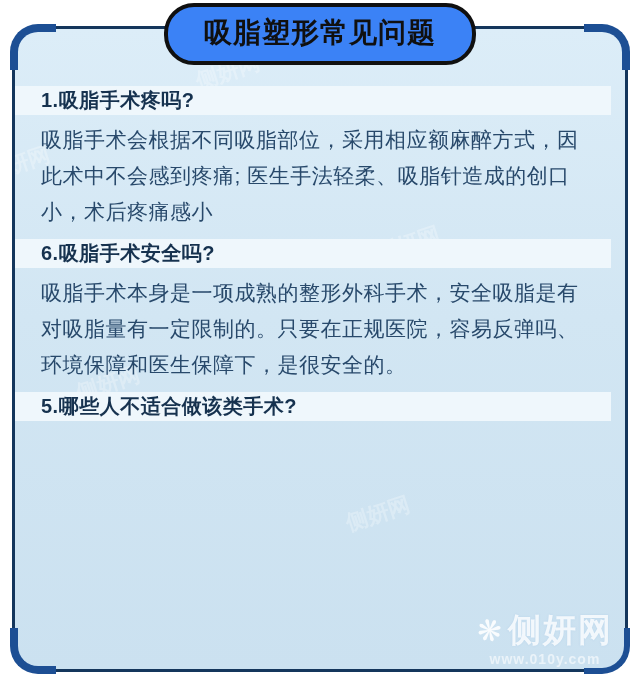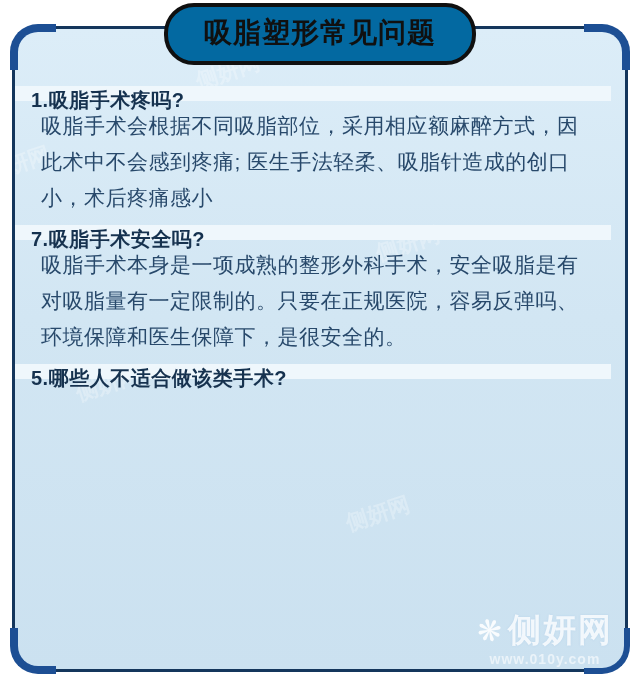--- a/index.html
+++ b/index.html
@@ -26,43 +26,43 @@
     pointer-events: none;
   }
   .corner.tl { top: 24px; left: 10px; border-top-width: 8px; border-left-width: 8px; border-top-left-radius: 28px; }
   .corner.tr { top: 24px; right: 10px; border-top-width: 8px; border-right-width: 8px; border-top-right-radius: 28px; }
   .corner.bl { bottom: 14px; left: 10px; border-bottom-width: 8px; border-left-width: 8px; border-bottom-left-radius: 28px; }
   .corner.br { bottom: 14px; right: 10px; border-bottom-width: 6px; border-right-width: 6px; border-bottom-right-radius: 28px; }
   .pill {
     position: absolute;
     top: 3px; left: 50%;
     transform: translateX(-50%);
-    background: #0369a1;
+    background: #3b82f6;
     border: 4px solid #101010;
     border-radius: 30px;
     padding: 7px 36px 9px 36px;
     font-size: 28px;
     font-weight: bold;
     letter-spacing: 1px;
     color: #101010;
     white-space: nowrap;
     z-index: 5;
   }
   .content {
     position: relative;
     padding-top: 57px;
     z-index: 2;
   }
   .qa-section { margin-bottom: 9px; }
   .q-band {
     background: #eff7fc;
     margin-right: 14px;
-    height: 15px;
+    height: 29px;
     line-height: 29px;
-    padding-left: 16px;
+    padding-left: 26px;
     font-size: 20px;
     font-weight: bold;
     color: #16324f;
     letter-spacing: 0.5px;
   }
   .answer {
     padding: 7px 28px 0 26px;
     font-size: 21px;
     line-height: 36px;
     color: #28496b;
@@ -128,21 +128,21 @@
   <div class="wm-faint wm-f5">侧妍网</div>
 
   <div class="content">
     <div class="qa-section">
       <div class="q-band">1.吸脂手术疼吗?</div>
       <div class="answer">吸脂手术会根据不同吸脂部位，采用相应额麻醉方式，因此术中不会感到疼痛; 医生手法轻柔、吸脂针造成的创口小，术后疼痛感小</div>
     </div>
     <div class="qa-section">
     </div>
     <div class="qa-section">
-      <div class="q-band">7.吸脂手术安全吗?</div>
+      <div class="q-band">6.吸脂手术安全吗?</div>
       <div class="answer">吸脂手术本身是一项成熟的整形外科手术，安全吸脂是有对吸脂量有一定限制的。只要在正规医院，容易反弹吗、环境保障和医生保障下，是很安全的。</div>
     </div>
     <div class="qa-section">
       <div class="q-band">5.哪些人不适合做该类手术?</div>
 
     </div>
   </div>
 
   <div class="wm-corner">
     <div class="wm-row">

